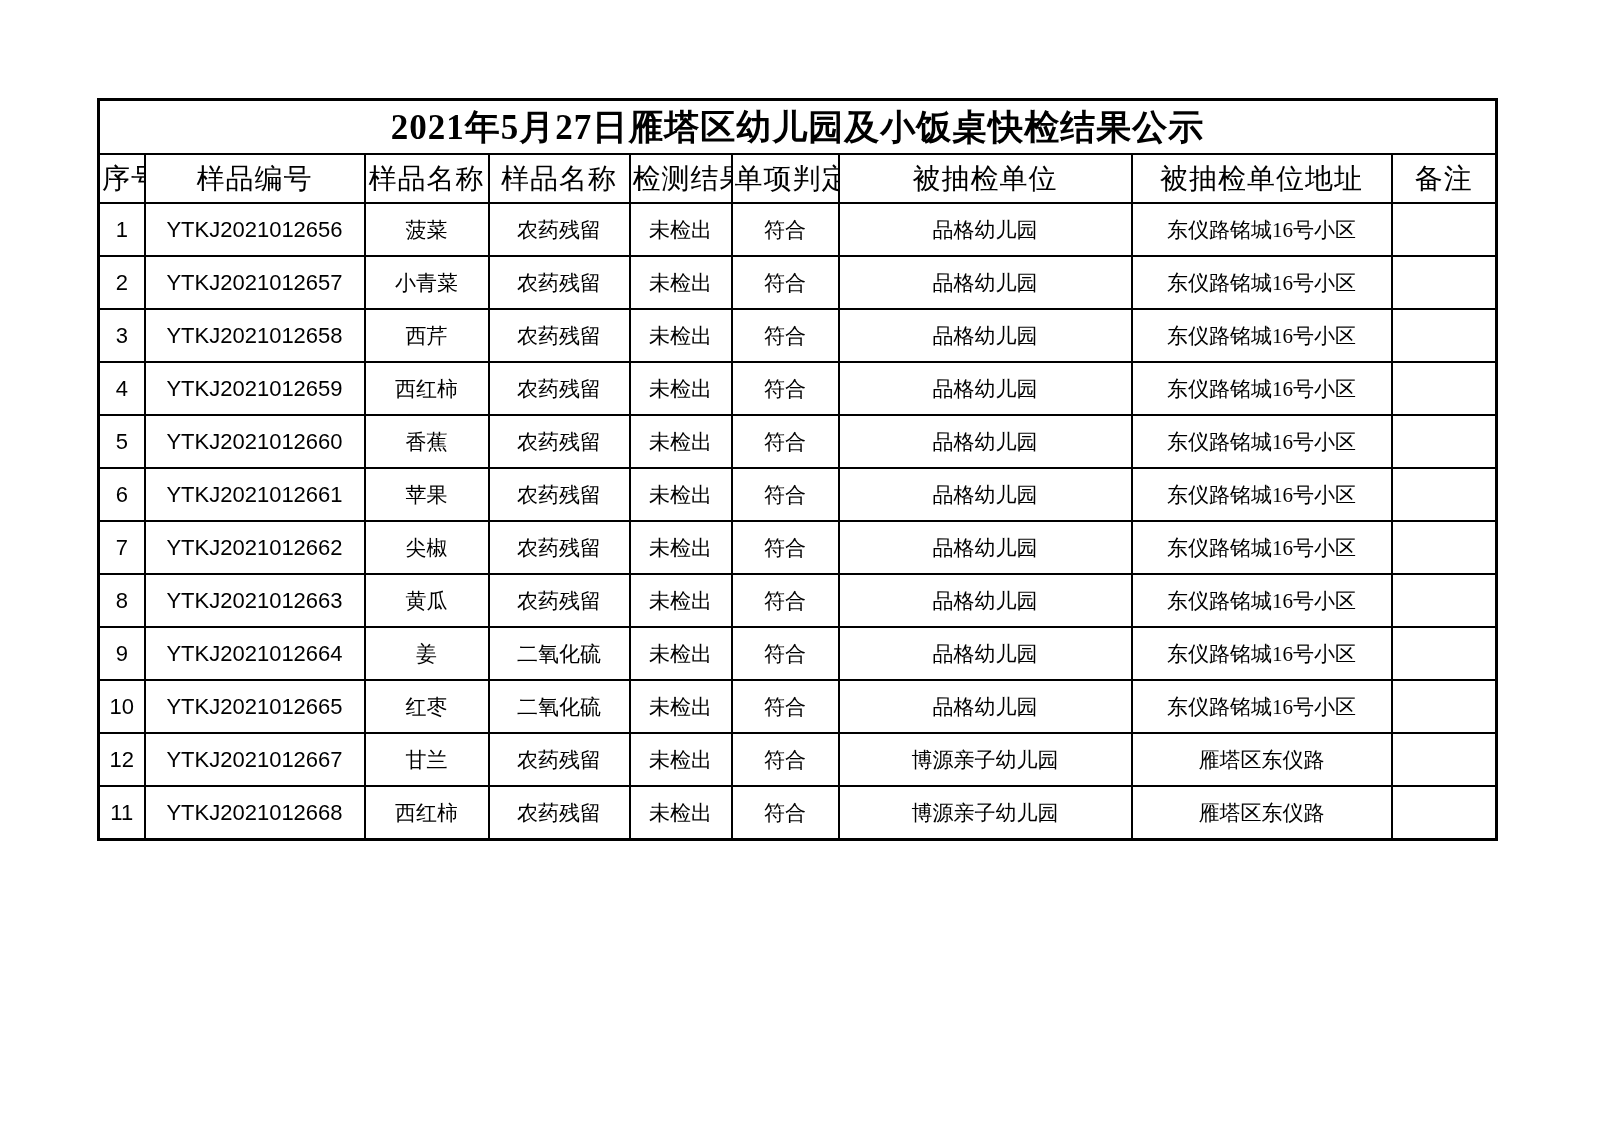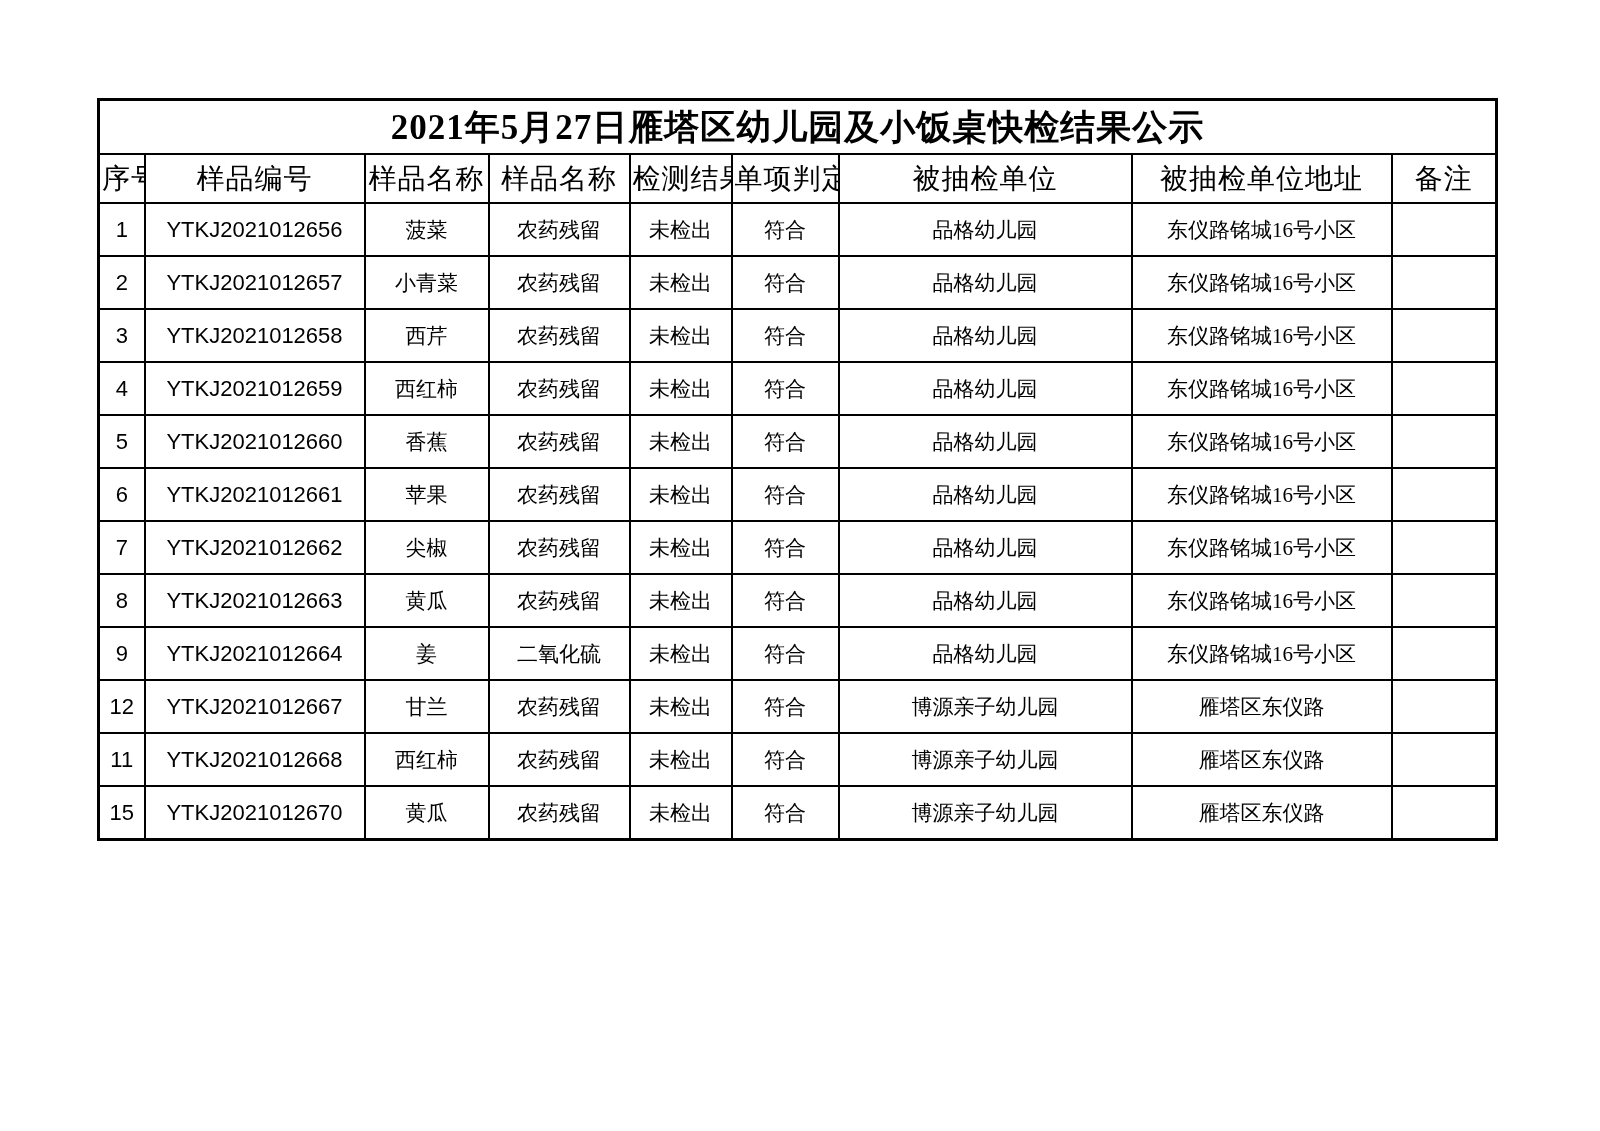--- a/index.html
+++ b/index.html
@@ -187,45 +187,45 @@
           <td class="latin">YTKJ2021012664</td>
           <td class="cjk">姜</td>
           <td class="cjk">二氧化硫</td>
           <td class="cjk">未检出</td>
           <td class="cjk">符合</td>
           <td class="cjk">品格幼儿园</td>
           <td class="cjk">东仪路铭城16号小区</td>
           <td class="cjk"></td>
         </tr>
         <tr>
+          <td class="latin">10</td>
+          <td class="latin">YTKJ2021012665</td>
+          <td class="cjk">红枣</td>
+          <td class="cjk">二氧化硫</td>
+          <td class="cjk">未检出</td>
+          <td class="cjk">符合</td>
+          <td class="cjk">品格幼儿园</td>
+          <td class="cjk">东仪路铭城16号小区</td>
+          <td class="cjk"></td>
+        </tr>
+        <tr>
           <td class="latin">12</td>
           <td class="latin">YTKJ2021012667</td>
           <td class="cjk">甘兰</td>
           <td class="cjk">农药残留</td>
           <td class="cjk">未检出</td>
           <td class="cjk">符合</td>
           <td class="cjk">博源亲子幼儿园</td>
           <td class="cjk">雁塔区东仪路</td>
           <td class="cjk"></td>
         </tr>
         <tr>
           <td class="latin">11</td>
           <td class="latin">YTKJ2021012668</td>
           <td class="cjk">西红柿</td>
-          <td class="cjk">农药残留</td>
-          <td class="cjk">未检出</td>
-          <td class="cjk">符合</td>
-          <td class="cjk">博源亲子幼儿园</td>
-          <td class="cjk">雁塔区东仪路</td>
-          <td class="cjk"></td>
-        </tr>
-        <tr>
-          <td class="latin">15</td>
-          <td class="latin">YTKJ2021012670</td>
-          <td class="cjk">黄瓜</td>
           <td class="cjk">农药残留</td>
           <td class="cjk">未检出</td>
           <td class="cjk">符合</td>
           <td class="cjk">博源亲子幼儿园</td>
           <td class="cjk">雁塔区东仪路</td>
           <td class="cjk"></td>
         </tr>
       </tbody>
   </table>
 </div>

